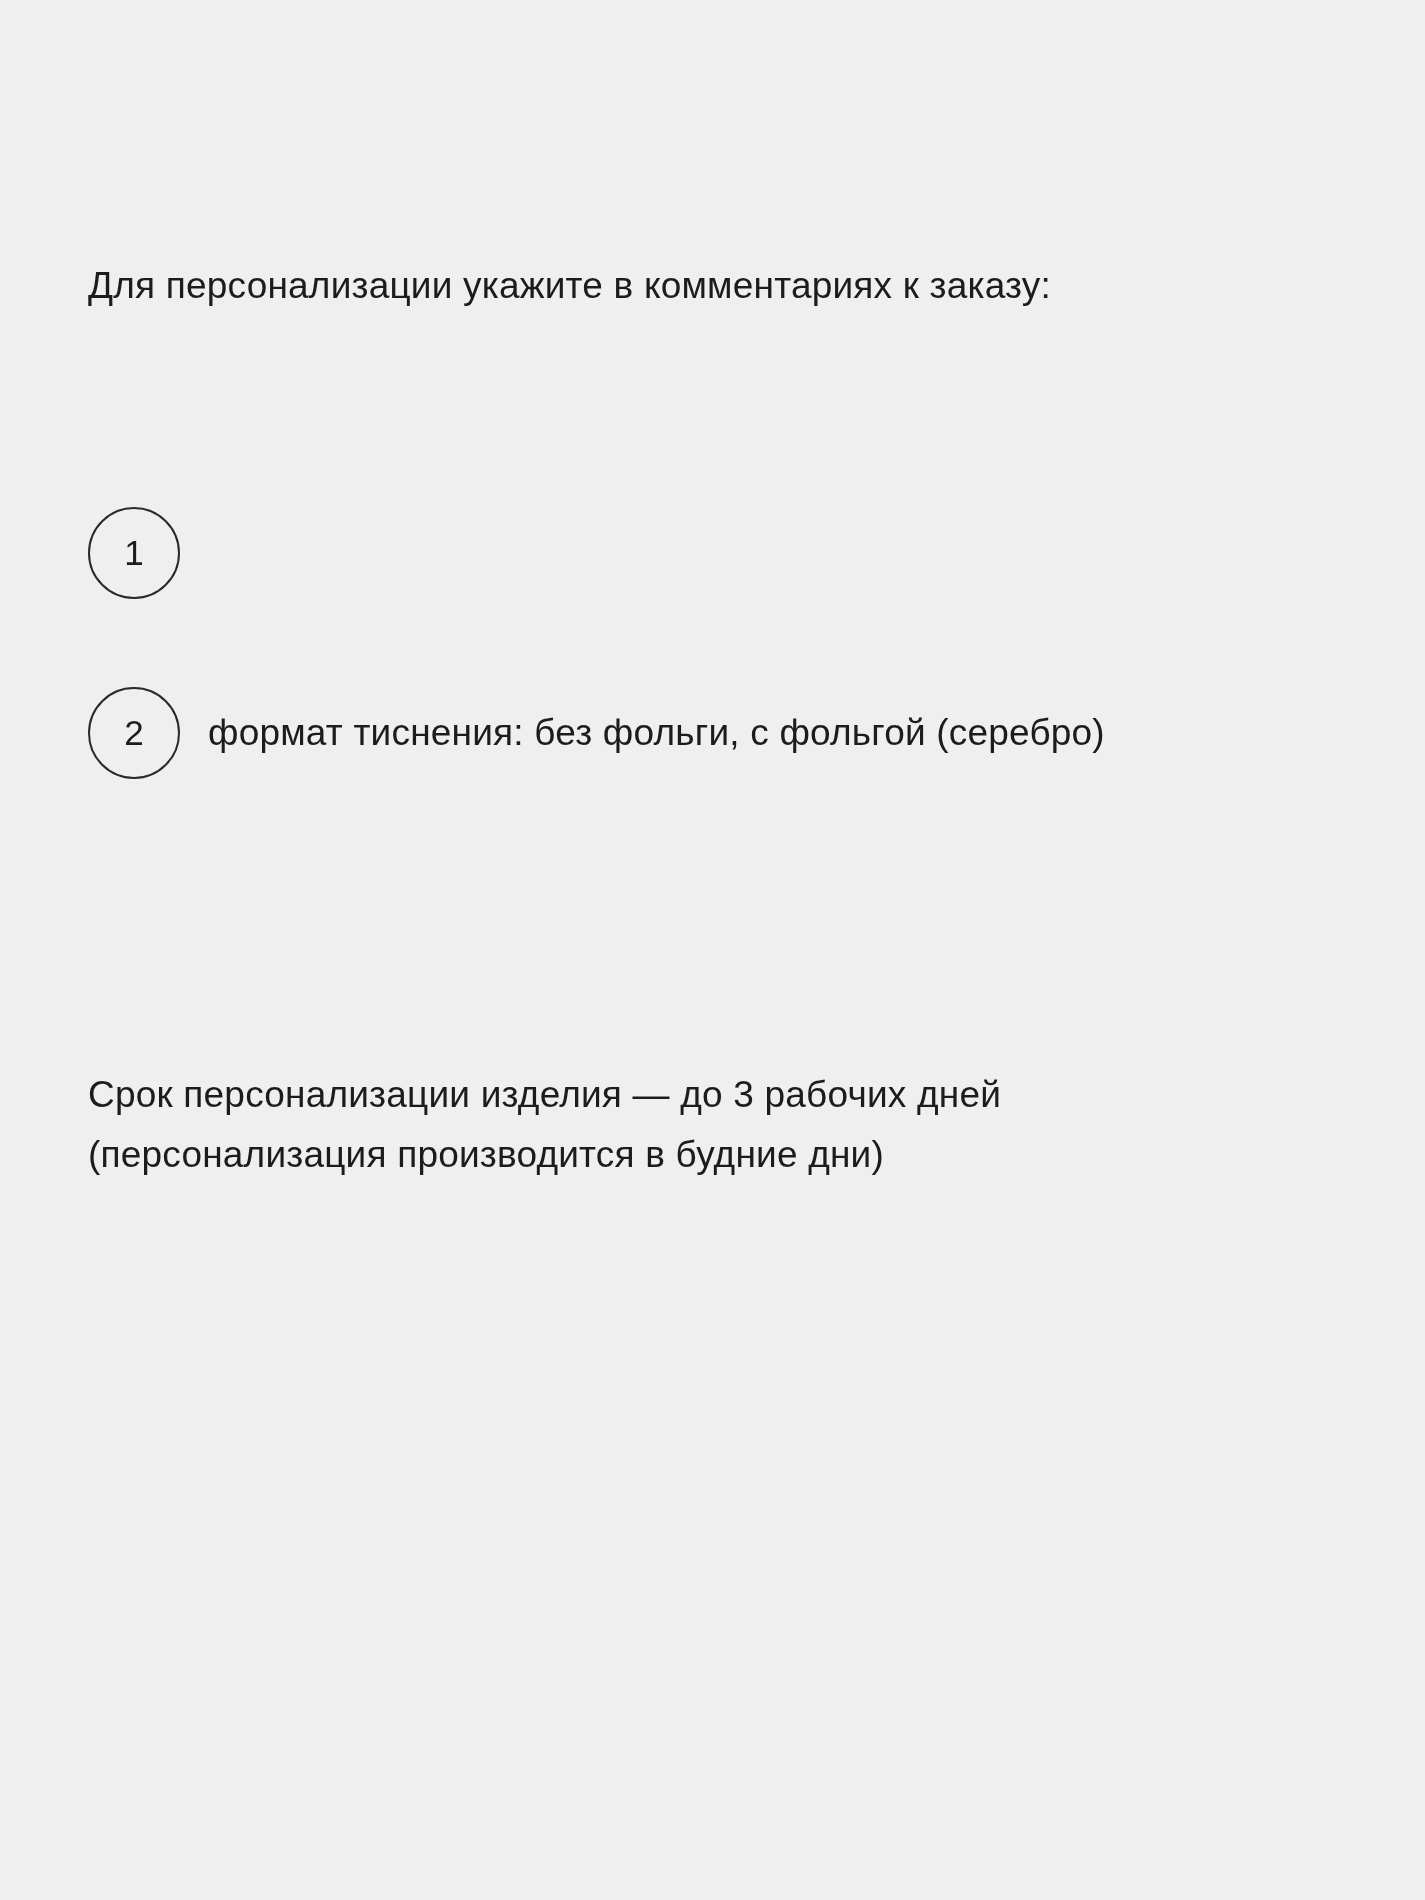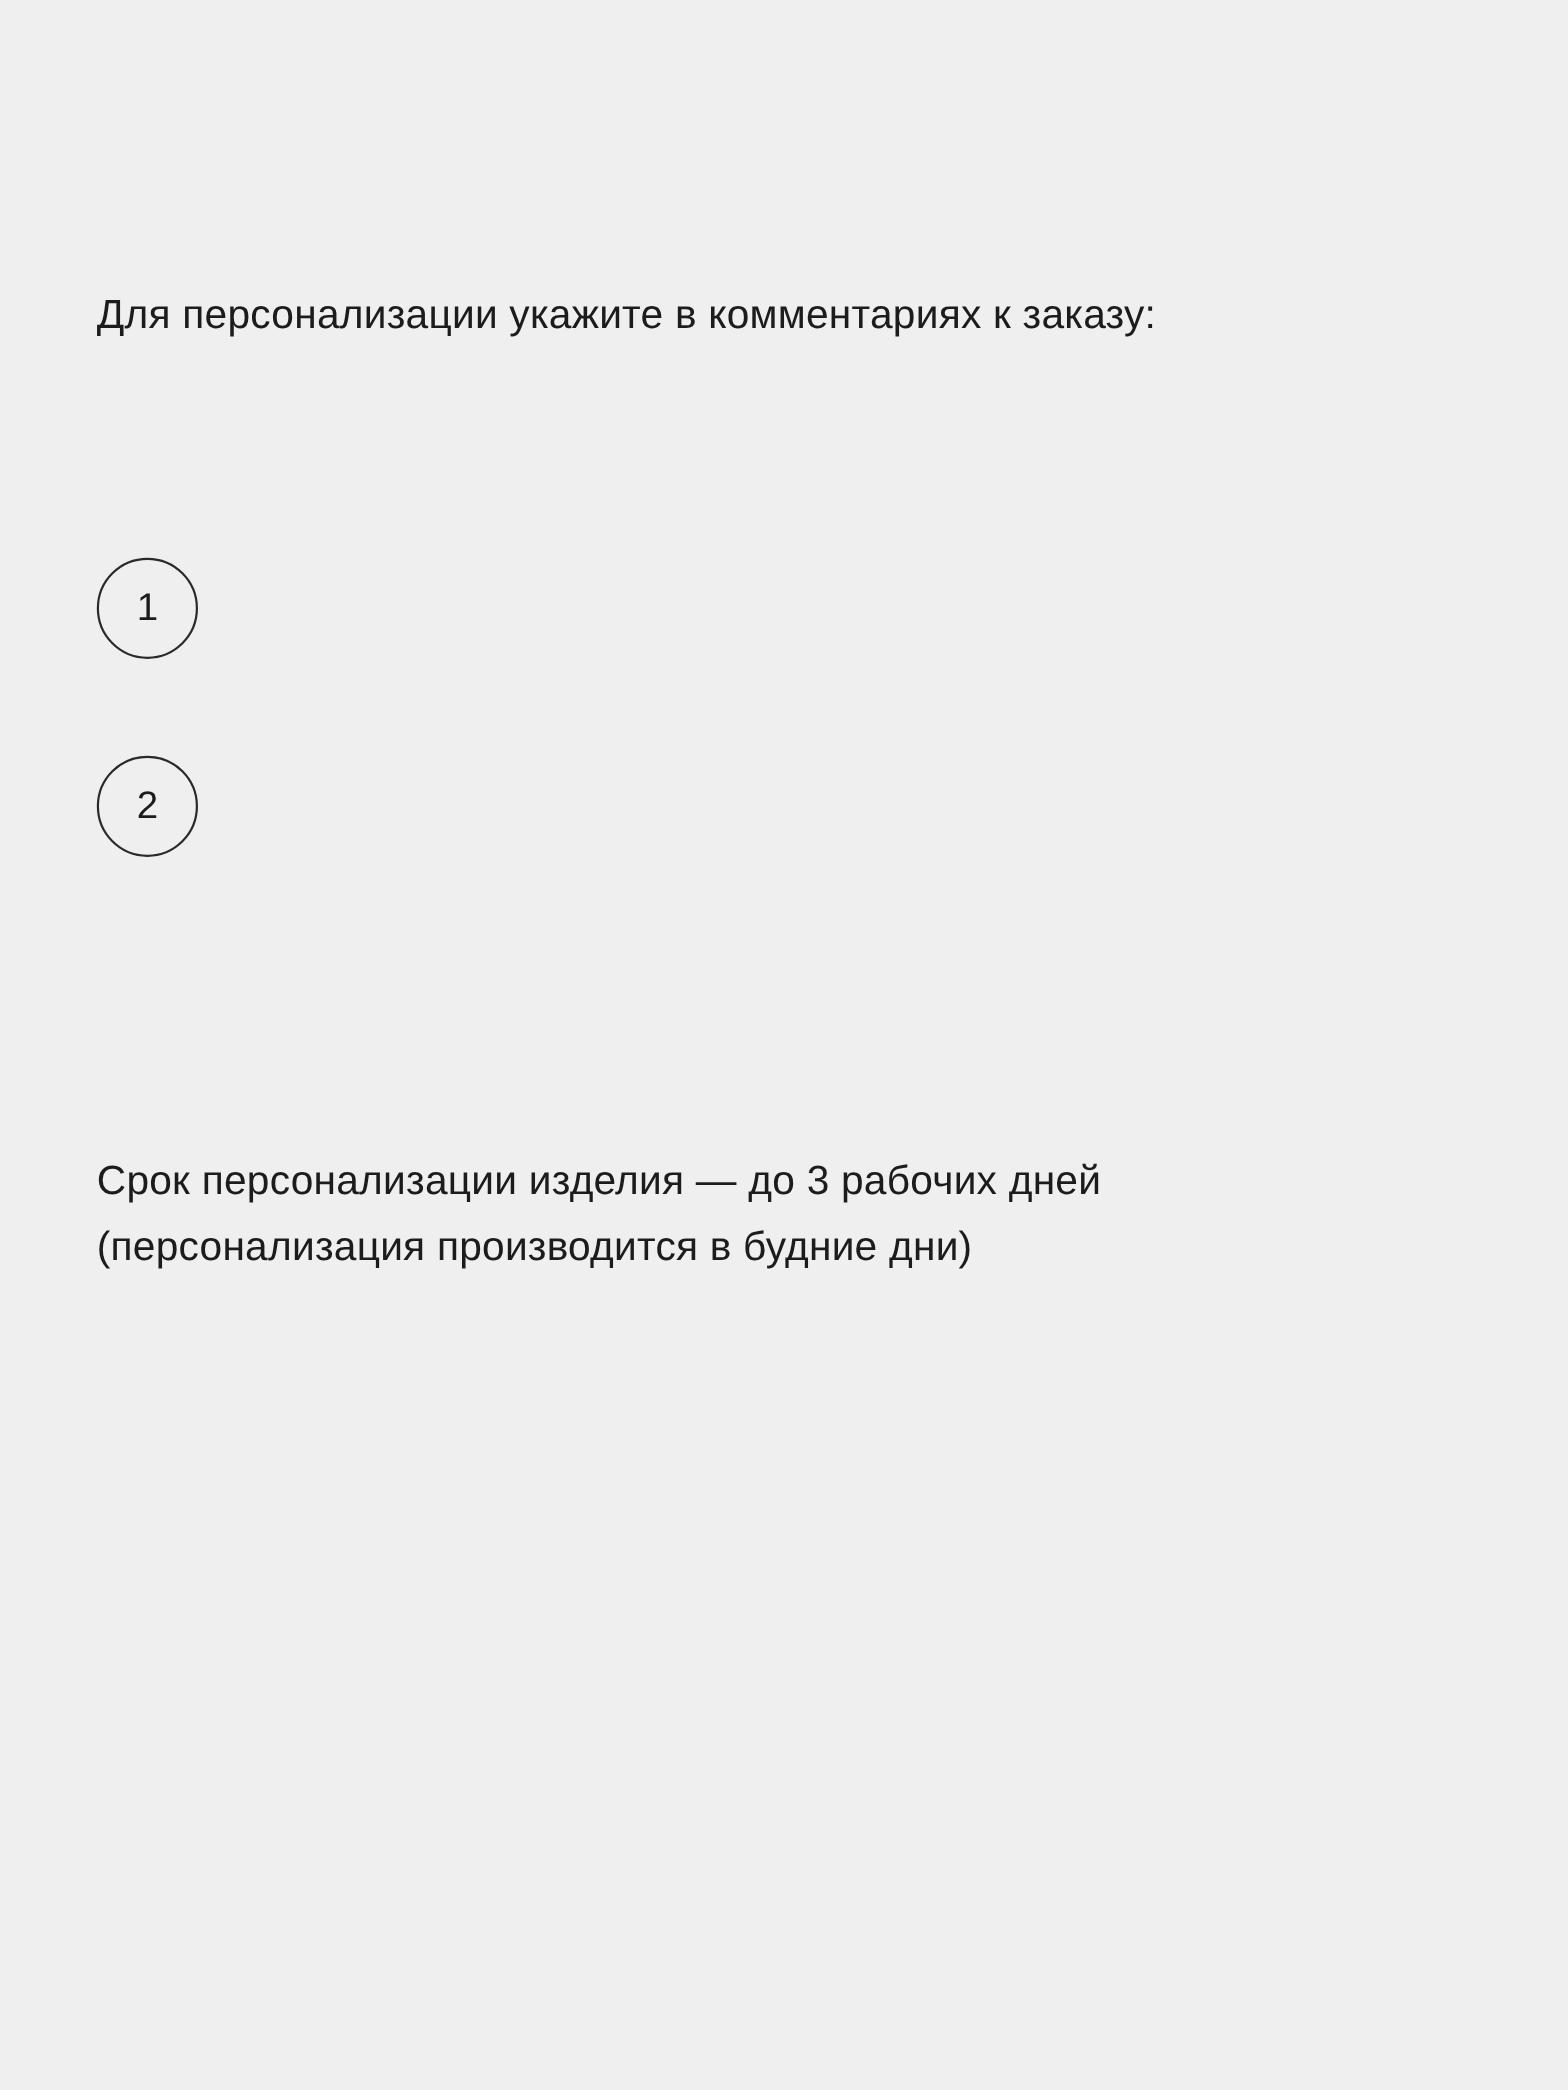--- a/index.html
+++ b/index.html
@@ -60,21 +60,21 @@
     margin-left: 28px;
     font-size: 37px;
     line-height: 1.3;
     letter-spacing: 0.2px;
     color: #1c1c1c;
     white-space: nowrap;
   }
   .note {
     position: absolute;
     left: 88px;
-    top: 1043px;
+    top: 1065px;
     font-size: 37px;
     line-height: 1.62;
     letter-spacing: 0.2px;
     color: #1c1c1c;
     max-width: 1250px;
   }
   .note-line {
     white-space: nowrap;
   }
 </style>
@@ -86,20 +86,21 @@
   <div class="intro">Для персонализации укажите в комментариях к заказу:</div>
 
   <div class="steps">
 
     <div class="step">
       <div class="step-badge">1</div>
     </div>
 
     <div class="step">
       <div class="step-badge">2</div>
+      <div class="step-text">формат тиснения: без фольги, с фольгой (серебро)</div>
     </div>
 
   </div>
 
   <div class="note">
     <div class="note-line">Срок персонализации изделия — до 3 рабочих дней</div>
     <div class="note-line">(персонализация производится в будние дни)</div>
   </div>
 
 </div>

